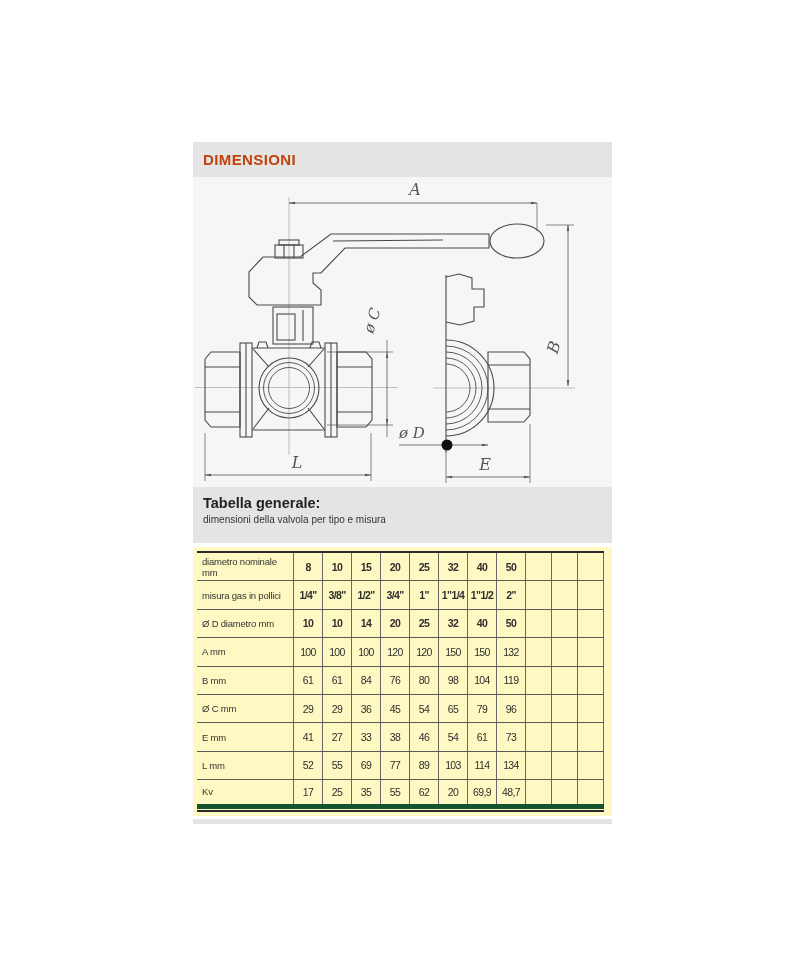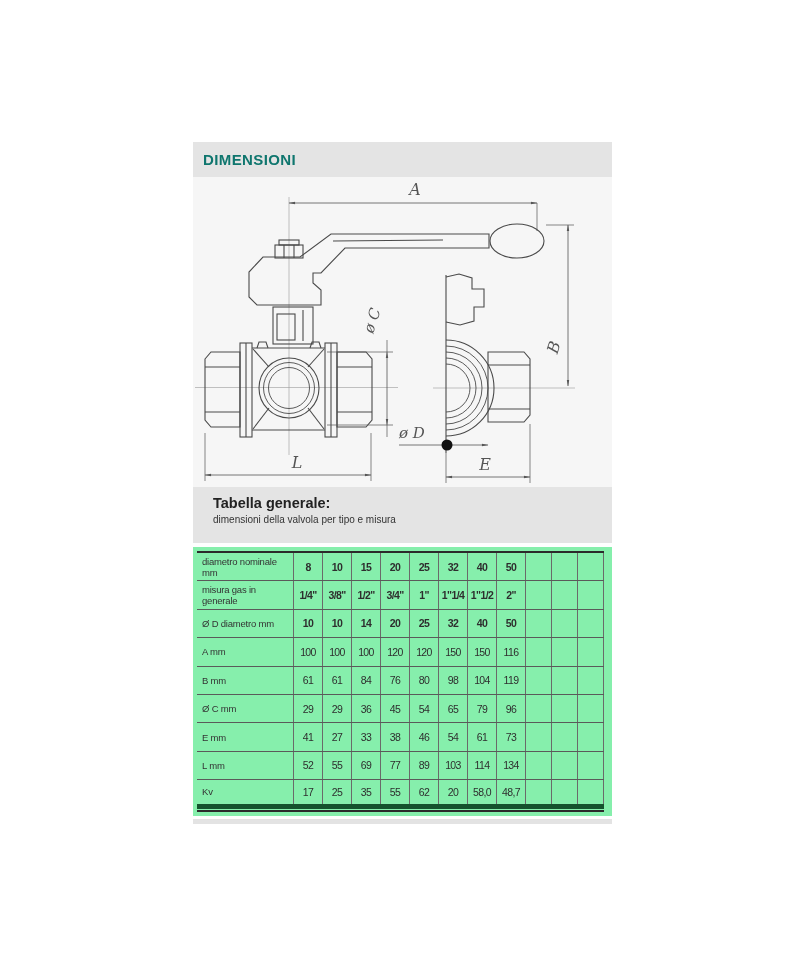--- a/index.html
+++ b/index.html
@@ -6,31 +6,31 @@
   body{
     width:800px;height:960px;background:#ffffff;position:relative;
     font-family:"Liberation Sans", sans-serif;overflow:hidden;
   }
   .page{position:absolute;left:193px;top:142px;width:419px;}
   .section-bar{
     background:#e4e4e4;height:35px;display:flex;align-items:center;
     padding-left:10px;box-sizing:border-box;
   }
   .section-bar .title{
-    font-size:15px;font-weight:bold;color:#0f766e;letter-spacing:.4px;
+    font-size:15px;font-weight:bold;color:#c2410c;letter-spacing:.4px;
   }
   .drawing-area{background:#f6f6f6;height:310px;position:relative;}
   .table-head{
     background:#e4e4e4;height:56px;box-sizing:border-box;
-    padding:8px 0 0 20px;
+    padding:8px 0 0 10px;
   }
   .table-head .t1{font-size:14.5px;font-weight:bold;color:#222;margin:0 0 3px 0;}
   .table-head .t2{font-size:10px;color:#333;}
   .table-gap{height:4px;background:#ffffff;}
-  .table-block{background:#86efac;padding:4px 0 4px 4px;box-sizing:border-box;}
+  .table-block{background:#fef9c3;padding:4px 0 4px 4px;box-sizing:border-box;}
   .dim-table{
     width:407px;border-top:2px solid #2b2b2b;border-bottom:2px solid #2b2b2b;
   }
   .trow{display:flex;height:28.4px;box-sizing:border-box;border-bottom:1px solid #5a5a5a;}
   .trow:last-child{border-bottom:5px solid #14532d;margin-bottom:1px;}
   .tlabel{
     width:97px;box-sizing:border-box;border-right:1px solid #6a6a6a;
     display:flex;align-items:center;padding-left:5px;
     font-size:9.5px;color:#333;letter-spacing:-0.2px;
   }
@@ -190,21 +190,21 @@
           <div class="tcell">20</div>
           <div class="tcell">25</div>
           <div class="tcell">32</div>
           <div class="tcell">40</div>
           <div class="tcell">50</div>
           <div class="tcell tempty"></div>
           <div class="tcell tempty"></div>
           <div class="tcell tempty"></div>
         </div>
         <div class="trow bold">
-          <div class="tlabel">misura gas in generale</div>
+          <div class="tlabel">misura gas in pollici</div>
           <div class="tcell">1/4"</div>
           <div class="tcell">3/8"</div>
           <div class="tcell">1/2"</div>
           <div class="tcell">3/4"</div>
           <div class="tcell">1"</div>
           <div class="tcell">1"1/4</div>
           <div class="tcell">1"1/2</div>
           <div class="tcell">2"</div>
           <div class="tcell tempty"></div>
           <div class="tcell tempty"></div>
@@ -226,21 +226,21 @@
         </div>
         <div class="trow">
           <div class="tlabel">A mm</div>
           <div class="tcell">100</div>
           <div class="tcell">100</div>
           <div class="tcell">100</div>
           <div class="tcell">120</div>
           <div class="tcell">120</div>
           <div class="tcell">150</div>
           <div class="tcell">150</div>
-          <div class="tcell">116</div>
+          <div class="tcell">132</div>
           <div class="tcell tempty"></div>
           <div class="tcell tempty"></div>
           <div class="tcell tempty"></div>
         </div>
         <div class="trow">
           <div class="tlabel">B mm</div>
           <div class="tcell">61</div>
           <div class="tcell">61</div>
           <div class="tcell">84</div>
           <div class="tcell">76</div>
@@ -295,21 +295,21 @@
           <div class="tcell tempty"></div>
         </div>
         <div class="trow">
           <div class="tlabel">Kv</div>
           <div class="tcell">17</div>
           <div class="tcell">25</div>
           <div class="tcell">35</div>
           <div class="tcell">55</div>
           <div class="tcell">62</div>
           <div class="tcell">20</div>
-          <div class="tcell">58,0</div>
+          <div class="tcell">69,9</div>
           <div class="tcell">48,7</div>
           <div class="tcell tempty"></div>
           <div class="tcell tempty"></div>
           <div class="tcell tempty"></div>
         </div>
       </div>
   </div>
 
   <div class="bottom-strip"></div>
 </div>

